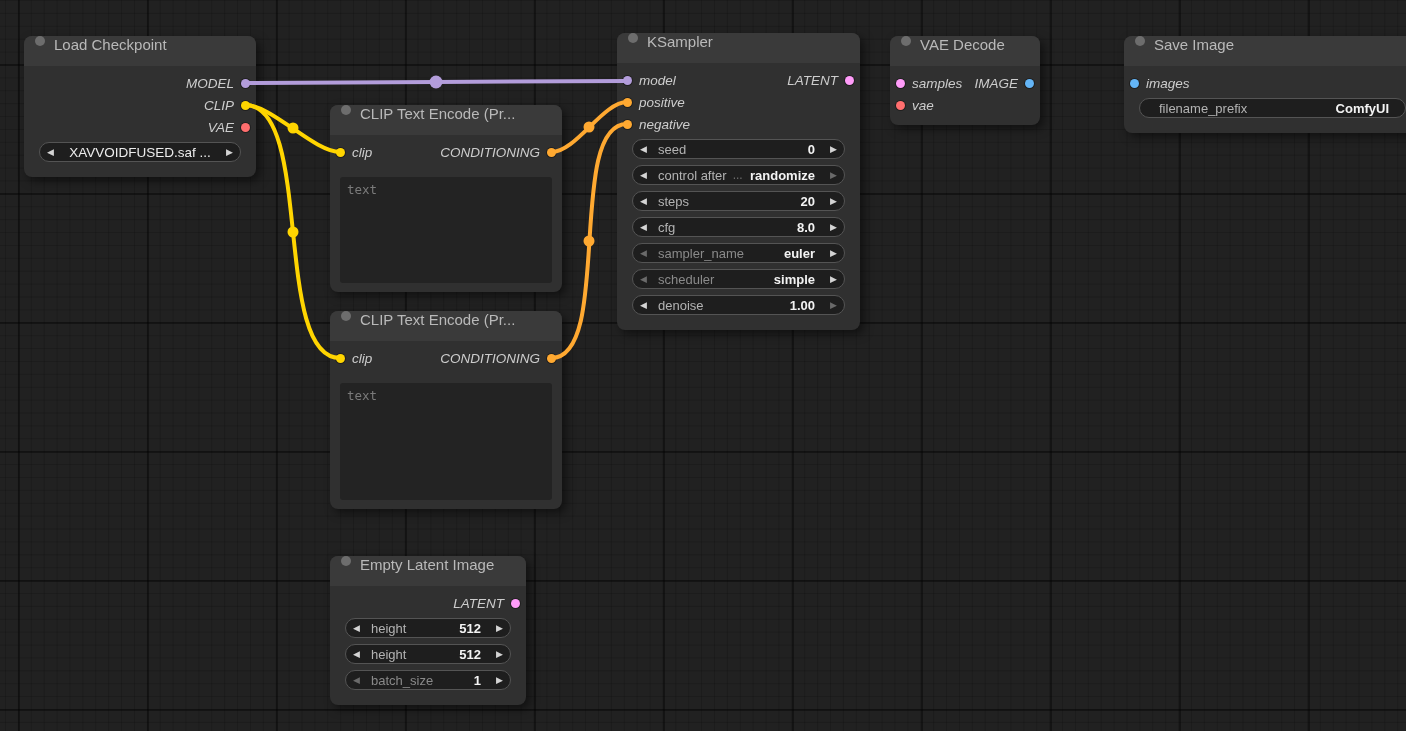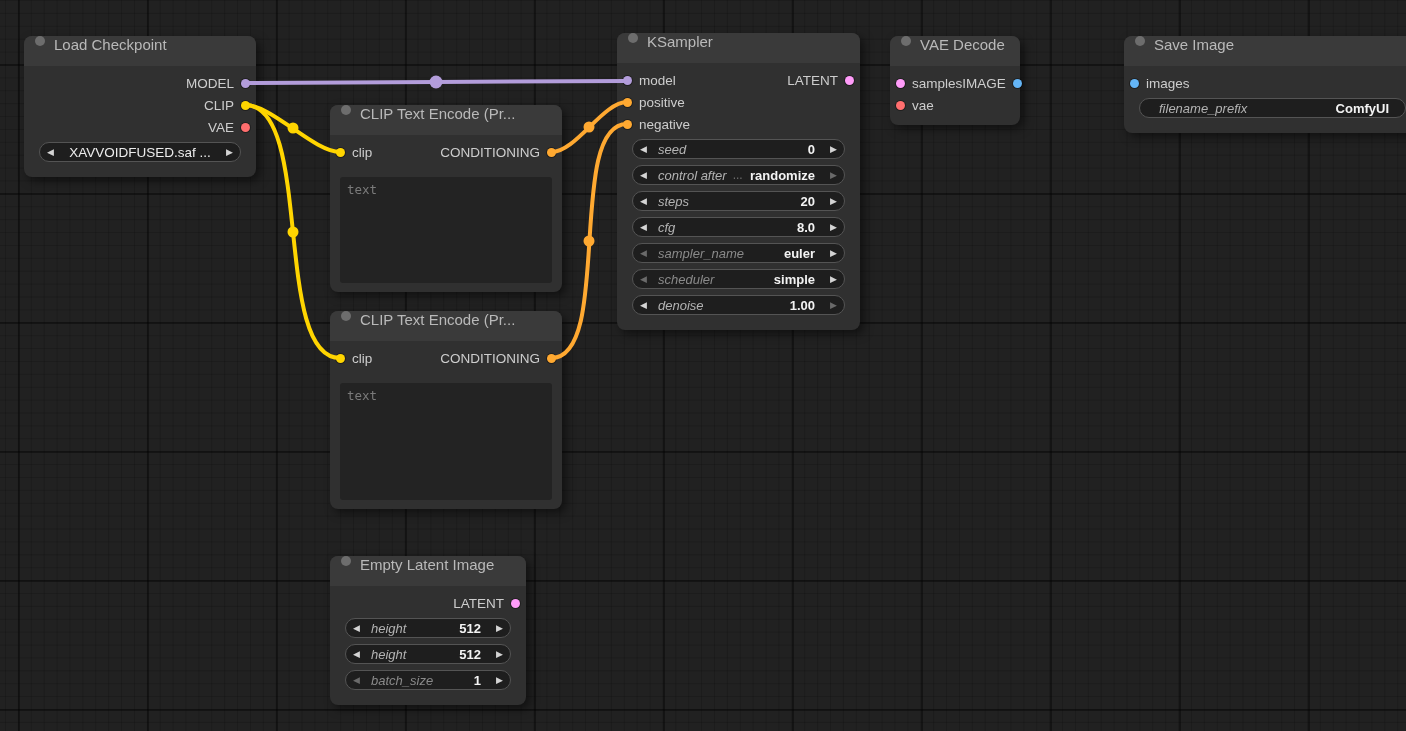--- a/index.html
+++ b/index.html
@@ -20,51 +20,51 @@
     position:absolute; border-radius:8px; background:#303030;
     box-shadow:4px 4px 10px rgba(0,0,0,0.5);
   }
   .ntitle {
     height:30px; background:#3a3a3a; border-radius:8px 8px 0 0;
     display:flex; align-items:flex-start; gap:9px; padding:0 11px;
     color:#b9b9b9; font-size:15px; white-space:nowrap; overflow:hidden;
   }
   .tdot { width:10px; height:10px; border-radius:50%; background:#6d6d6d; flex:none; }
   .nbody { padding:6px 0 9px; }
-  .srow { height:22px; display:flex; align-items:center; padding:0 6px; font-size:13.5px; color:#cdcdcd; }
+  .srow { height:22px; display:flex; align-items:center; padding:0 6px; font-size:13.5px; color:#cdcdcd;font-style:italic; }
   .grp { display:flex; align-items:center; gap:7px; }
   .grp.right { margin-left:auto; }
   .dot { width:9px; height:9px; border-radius:50%; flex:none; box-shadow:0 0 0 1px rgba(0,0,0,0.35); }
   .widget {
     height:20px; margin:0 15px 6px; border-radius:10px; background:#1e1e1e;
     border:1px solid #545454; display:flex; align-items:center; padding:0 7px;
     font-size:13px; color:#b3b3b3; white-space:nowrap; overflow:hidden;
   }
   .widget.first { margin-top:4px; }
   .arr { font-size:9px; color:#d4d4d4; width:13px; flex:none; line-height:1; }
   .arr.r { text-align:right; }
-  .wlabel { margin-left:5px;font-style:italic; }
+  .wlabel { margin-left:5px; }
   .wellip { margin-left:6px; color:#6f6f6f; font-size:12px; }
   .wvalue { margin-left:auto; margin-right:9px; color:#f3f3f3; font-weight:700; }
   .combo .wcenter { flex:1; text-align:center; color:#ececec; font-size:13.5px; }
   .dim { color:#6a6a6a; }
   .dimlabel { color:#8a8a8a; }
   textarea.prompt {
     display:block; margin:14px 10px 0; width:calc(100% - 20px);
     background:#232323; border:none; border-radius:3px; resize:none;
     font-family:"DejaVu Sans Mono", monospace; font-size:12.5px;
     color:#9a9a9a; padding:5px 7px; outline:none;
   }
   textarea.prompt::placeholder { color:#7a7a7a; }
   
   #n-lc  { left:24px;   top:36px;  width:232px; }
   #n-ce1 { left:330px;  top:105px; width:232px; }
   #n-ce2 { left:330px;  top:311px; width:232px; }
   #n-ks  { left:617px;  top:33px;  width:243px; }
-  #n-vd  { left:890px;  top:36px;  width:130px; }
+  #n-vd  { left:890px;  top:36px;  width:150px; }
   #n-si  { left:1124px; top:36px;  width:297px; }
   #n-el  { left:330px;  top:556px; width:196px; }
   #n-ce1 textarea { height:106px; }
   #n-ce2 textarea { height:117px; }
   svg.links { position:absolute; left:0; top:0; z-index:5; pointer-events:none; }
   svg.links path { fill:none; stroke-width:4; stroke-linecap:round; }
 </style>
 </head>
 <body>
 

